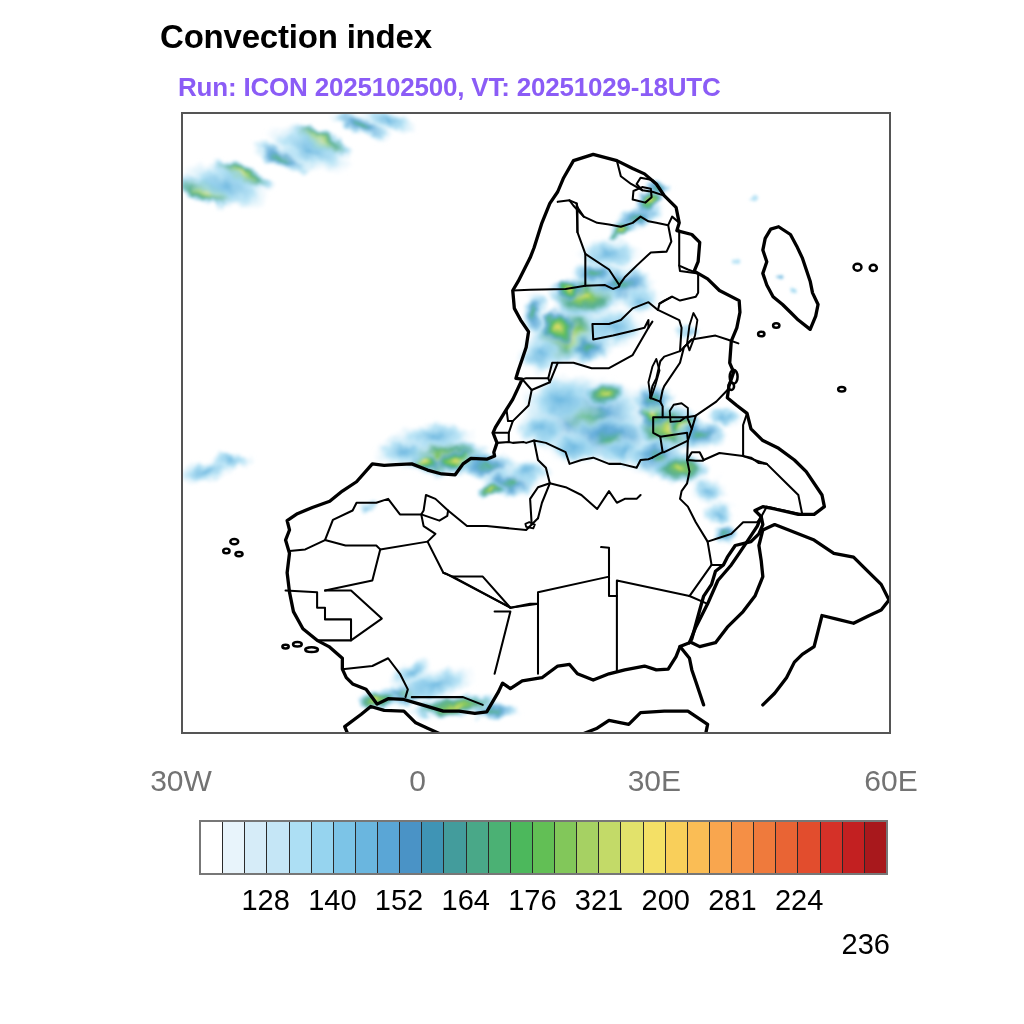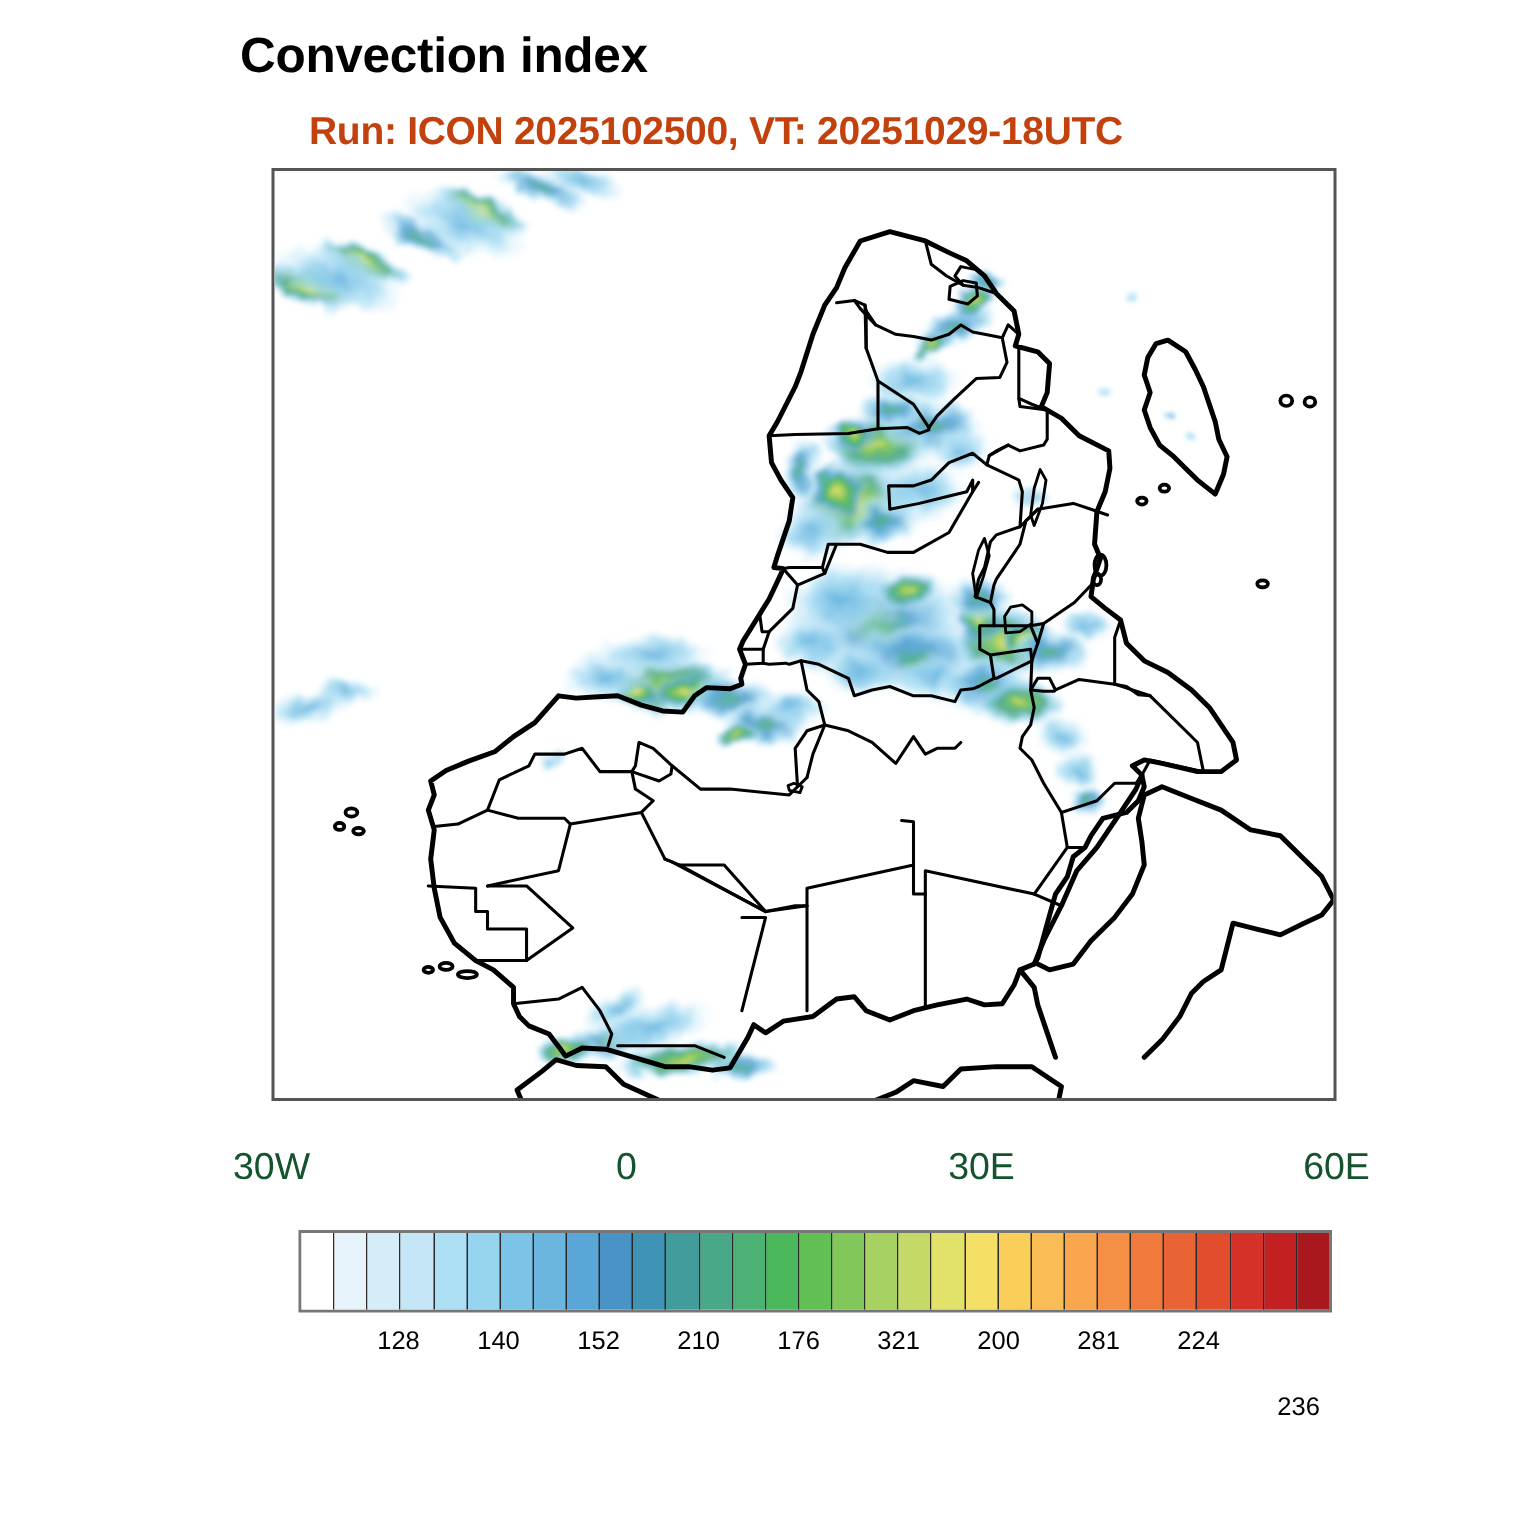--- a/index.html
+++ b/index.html
@@ -11,49 +11,49 @@
   }
   #page { position: relative; width: 1024px; height: 823px; background: #fff; }
 
   .title {
     position: absolute; left: 160px; top: 18px;
     font-size: 33px; font-weight: bold; color: #000;
     letter-spacing: -0.2px; white-space: nowrap;
   }
   .subtitle {
     position: absolute; left: 178px; top: 72px;
-    font-size: 26px; font-weight: bold; color: #c2410c;
-    letter-spacing: -0.2px; white-space: nowrap; margin-left: 28px;
+    font-size: 26px; font-weight: bold; color: #8b5cf6;
+    letter-spacing: -0.2px; white-space: nowrap;
   }
 
   
   #plot {
     position: absolute; left: 181px; top: 112px;
     width: 710px; height: 622px;
     border: 2px solid #555;
     background: #ffffff;
     overflow: hidden;
   }
   #mapsvg { position: absolute; left: 0; top: 0; width: 710px; height: 622px; }
 
   
   .ytick { position: absolute; left: -13px; width: 13px; height: 0;
            border-top: 2px solid #000; }
   .ytick.minor { left: -9px; width: 9px; border-top-width: 2px; }
-  .xlabel { position: absolute; top: 764px; font-size: 25px; color: #14532d;
+  .xlabel { position: absolute; top: 764px; font-size: 30px; color: #737373;
             white-space: nowrap; transform: translateX(-50%); }
 
   
   #cbar-wrap { position: absolute; left: 199px; top: 820px;
                width: 689px; height: 55px; }
   #cbar { position: absolute; inset: 0; display: flex;
           border: 2px solid #777; }
   #cbar .cell { flex: 1 1 0; height: 100%; border-right: 1px solid #2a2a2a; }
   #cbar .cell:last-child { border-right: none; }
-  .cblabel { position: absolute; top: 884px; font-size: 17px; color: #000;
+  .cblabel { position: absolute; top: 884px; font-size: 29px; color: #000;
              white-space: nowrap; transform: translateX(-50%); }
 </style>
 </head>
 <body>
 
 <div id="page">
 
   <div class="title">Convection index</div>
   <div class="subtitle">Run: ICON 2025102500,  VT: 20251029-18UTC</div>
 
@@ -406,20 +406,20 @@
   </div>
   <div id="cblabels"></div>
 
 <div class="xlabel" style="left: 181px;">30W</div>
     <div class="xlabel" style="left: 417.667px;">0</div>
     <div class="xlabel" style="left: 654.333px;">30E</div>
     <div class="xlabel" style="left: 891px;">60E</div>
     <div class="cblabel" style="left: 265.677px;">128</div>
     <div class="cblabel" style="left: 332.355px;">140</div>
     <div class="cblabel" style="left: 399.032px;">152</div>
-    <div class="cblabel" style="left: 465.71px;">210</div>
+    <div class="cblabel" style="left: 465.71px;">164</div>
     <div class="cblabel" style="left: 532.387px;">176</div>
     <div class="cblabel" style="left: 599.065px;">321</div>
     <div class="cblabel" style="left: 665.742px;">200</div>
     <div class="cblabel" style="left: 732.419px;">281</div>
     <div class="cblabel" style="left: 799.097px;">224</div>
     <div class="cblabel" style="left: 865.774px; margin-top: 44px;">236</div>
   </div>
 
 </body></html>

